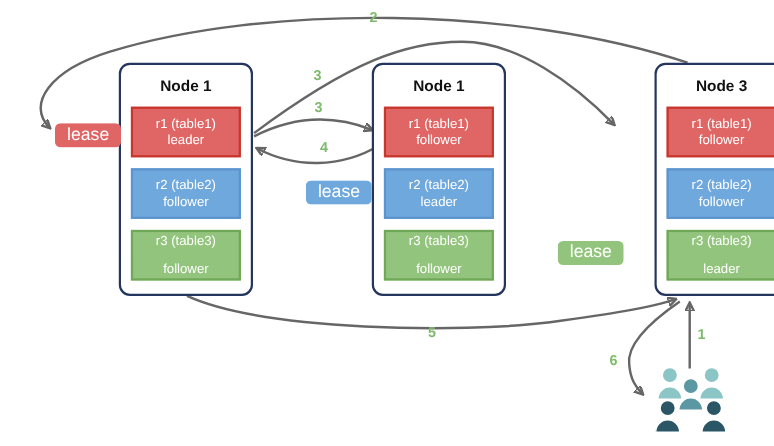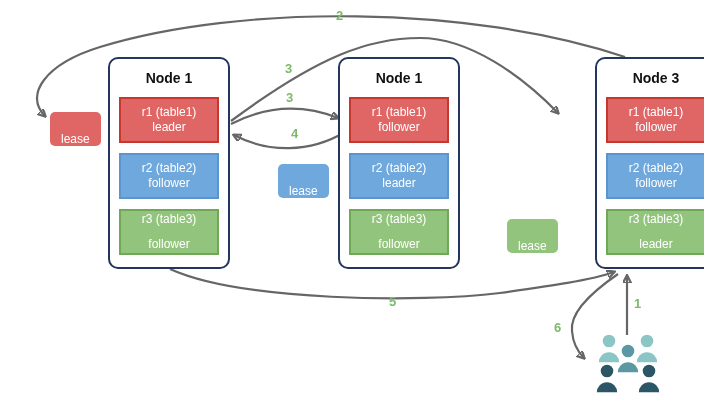--- a/index.html
+++ b/index.html
@@ -33,22 +33,22 @@
     box-sizing:border-box; border:2px solid transparent; text-align:center;
   }
   .replica.pos-0 { top:38px; }
   .replica.pos-1 { top:94px;align-items:center; }
   .replica.pos-2 { top:150px;gap:10px; }
   .fill-red   { background:var(--red-fill,#E06666);  border-color:var(--red-border,#C8372D); }
   .fill-blue  { background:var(--blue-fill,#6FA8DC); border-color:var(--blue-border,#5B94CE); }
   .fill-green { background:var(--green-fill,#93C47D);border-color:var(--green-border,#6FA857); }
 
   .lease {
-    position:absolute; height:22px; padding:16px 10px; border-radius:5px;
-    color:#ffffff; font-size:12px; line-height:20px; box-sizing:border-box;
+    position:absolute; height:22px; padding:0 10px; border-radius:5px;
+    color:#ffffff; font-size:16px; line-height:20px; box-sizing:border-box;
     border:1.5px solid transparent;
   }
   .lease-red   { left:50px;  top:112px; }
   .lease-blue  { left:278px; top:164px; }
   .lease-green { left:507px; top:219px; }
 
   .step-num {
     position:absolute; color:var(--label-green,#7DBA6A);
     font-weight:bold; font-size:13px;
   }

